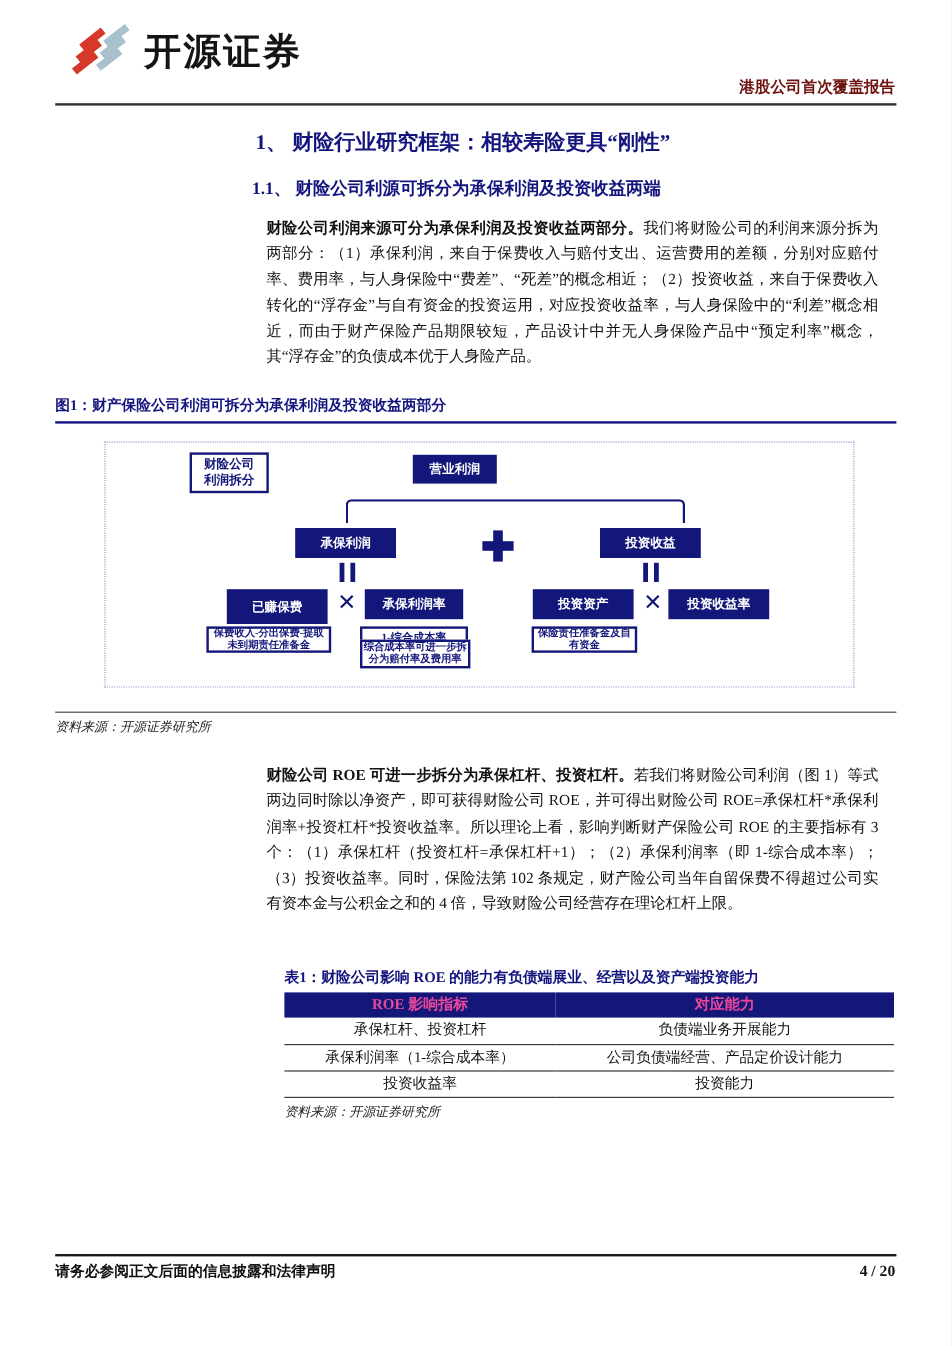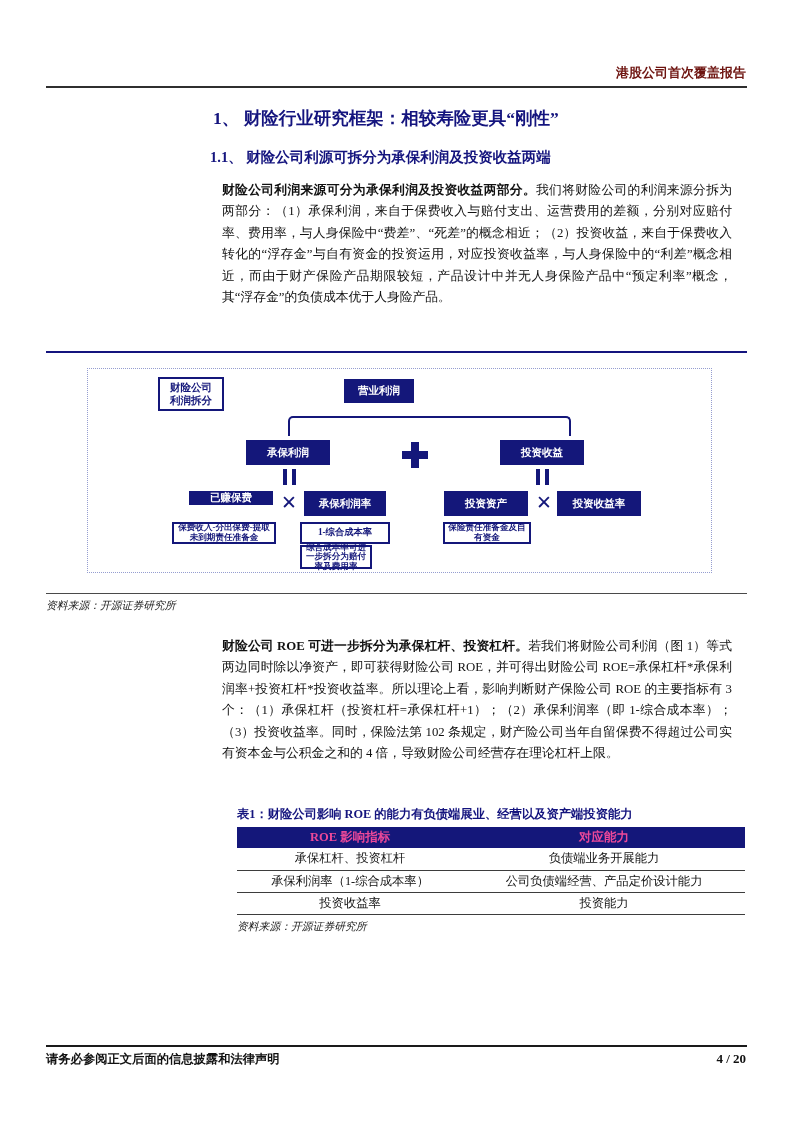--- a/index.html
+++ b/index.html
@@ -55,33 +55,33 @@
     border-radius: 5px 5px 0 0;
   }
   .n-uw  { left: 158px; top: 71px; width: 84px; height: 25px; }
   .n-inv { left: 412px; top: 71px; width: 84px; height: 25px; }
   .plus-icon { position: absolute; left: 314px; top: 73px; width: 26px; height: 26px; }
   .plus-icon::before { content: ""; position: absolute; left: 9px; top: 0; width: 8px; height: 26px; background: #14177A; }
   .plus-icon::after  { content: ""; position: absolute; left: 0; top: 9px; width: 26px; height: 8px; background: #14177A; }
   .equals-icon { position: absolute; width: 13px; height: 16px; top: 100px;
     border-left: 4px solid #14177A; border-right: 4px solid #14177A; }
   .eq1 { left: 195px; } .eq2 { left: 448px; }
-  .n-ep { left: 101px; top: 122px; width: 84px; height: 14px; }
+  .n-ep { left: 101px; top: 122px; width: 84px; height: 29px; }
   .n-um { left: 216px; top: 122px; width: 82px; height: 25px; }
   .n-ia { left: 356px; top: 122px; width: 84px; height: 25px; }
   .n-iy { left: 469px; top: 122px; width: 84px; height: 25px; }
   .times { position: absolute; top: 121px; width: 24px; text-align: center;
     color: #14177A; font-weight: 900; font-size: 19px; line-height: 25px;
     font-family: "DejaVu Sans", sans-serif; }
   .x1 { left: 189px; } .x2 { left: 444px; }
   .note { font-size: 8.6px; line-height: 9.6px; }
   .note-ep  { left: 84px;  top: 153px; width: 104px; height: 22px; }
   .note-um  { left: 212px; top: 153px; width: 90px;  height: 22px; font-size: 9.3px; }
   .note-ia  { left: 355px; top: 153px; width: 88px;  height: 22px; }
-  .note-um2 { left: 212px; top: 176px; width: 72px;  height: 24px; }
+  .note-um2 { left: 212px; top: 164px; width: 92px;  height: 24px; }
   
   .tbl-caption { position: absolute; left: 237px; top: 806px; font-size: 12.3px; font-weight: 700; color: #14147E; }
   .roe-table { position: absolute; left: 237px; top: 827px; width: 508px; border-collapse: collapse; }
   .roe-table th {
     background: #14177A; color: #ec4899; font-weight: 700; font-size: 12.5px;
     height: 21px; text-align: center;
   }
   .roe-table td {
     font-size: 12.3px; text-align: center; height: 22px;
     border-bottom: 1px solid #3d3d3d; color: #111;
@@ -90,28 +90,44 @@
   
   .footer-rule { position: absolute; left: 46px; width: 701px; top: 1045px; border-top: 2px solid #1a1a1a; }
   .footer-disclaimer { position: absolute; left: 46px; top: 1051px; font-size: 12.3px; font-weight: 700; color: #111; }
   .footer-page { position: absolute; right: 47px; top: 1051px; font-size: 13px; font-weight: 700; color: #111; }
 </style>
 </head>
 <body>
 
 <div class="page">
 
+  <div class="logo">
+    <svg width="58" height="50" viewBox="0 0 58 50" aria-hidden="true">
+      <g fill="#D6382A">
+        <polygon points="10,19 28,5 32,10 14,24"></polygon>
+        <polygon points="7,29 25,15 29,20 11,34"></polygon>
+        <polygon points="4,39 22,25 26,30 8,44"></polygon>
+      </g>
+      <g fill="#A9C0CD">
+        <polygon points="30,16 48,2 52,7 34,21"></polygon>
+        <polygon points="27,26 45,12 49,17 31,31"></polygon>
+        <polygon points="24,36 42,22 46,27 28,41"></polygon>
+      </g>
+    </svg>
+    <span class="logo-text">开源证券</span>
+  </div>
   <div class="report-type">港股公司首次覆盖报告</div>
   <div class="header-rule"></div>
 
   <div class="h1">1、 财险行业研究框架：相较寿险更具“刚性”</div>
   <div class="h2">1.1、 财险公司利源可拆分为承保利润及投资收益两端</div>
 
   <p class="para p1"><b>财险公司利润来源可分为承保利润及投资收益两部分。</b><span>我们将财险公司的利润来源分拆为两部分：（1）承保利润，来自于保费收入与赔付支出、运营费用的差额，分别对应赔付率、费用率，与人身保险中“费差”、“死差”的概念相近；（2）投资收益，来自于保费收入转化的“浮存金”与自有资金的投资运用，对应投资收益率，与人身保险中的“利差”概念相近，而由于财产保险产品期限较短，产品设计中并无人身保险产品中“预定利率”概念，其“浮存金”的负债成本优于人身险产品。</span></p>
 
+  <div class="fig-caption">图1：财产保险公司利润可拆分为承保利润及投资收益两部分</div>
   <div class="fig-caption-rule"></div>
 
   <div class="figure-box">
     <div class="dnode whitebox n-label">
       <span>财险公司</span>
       <span>利润拆分</span>
     </div>
     <div class="dnode navybox n-op">营业利润</div>
     <div class="bracket"></div>
     <div class="dnode navybox n-uw">承保利润</div>

